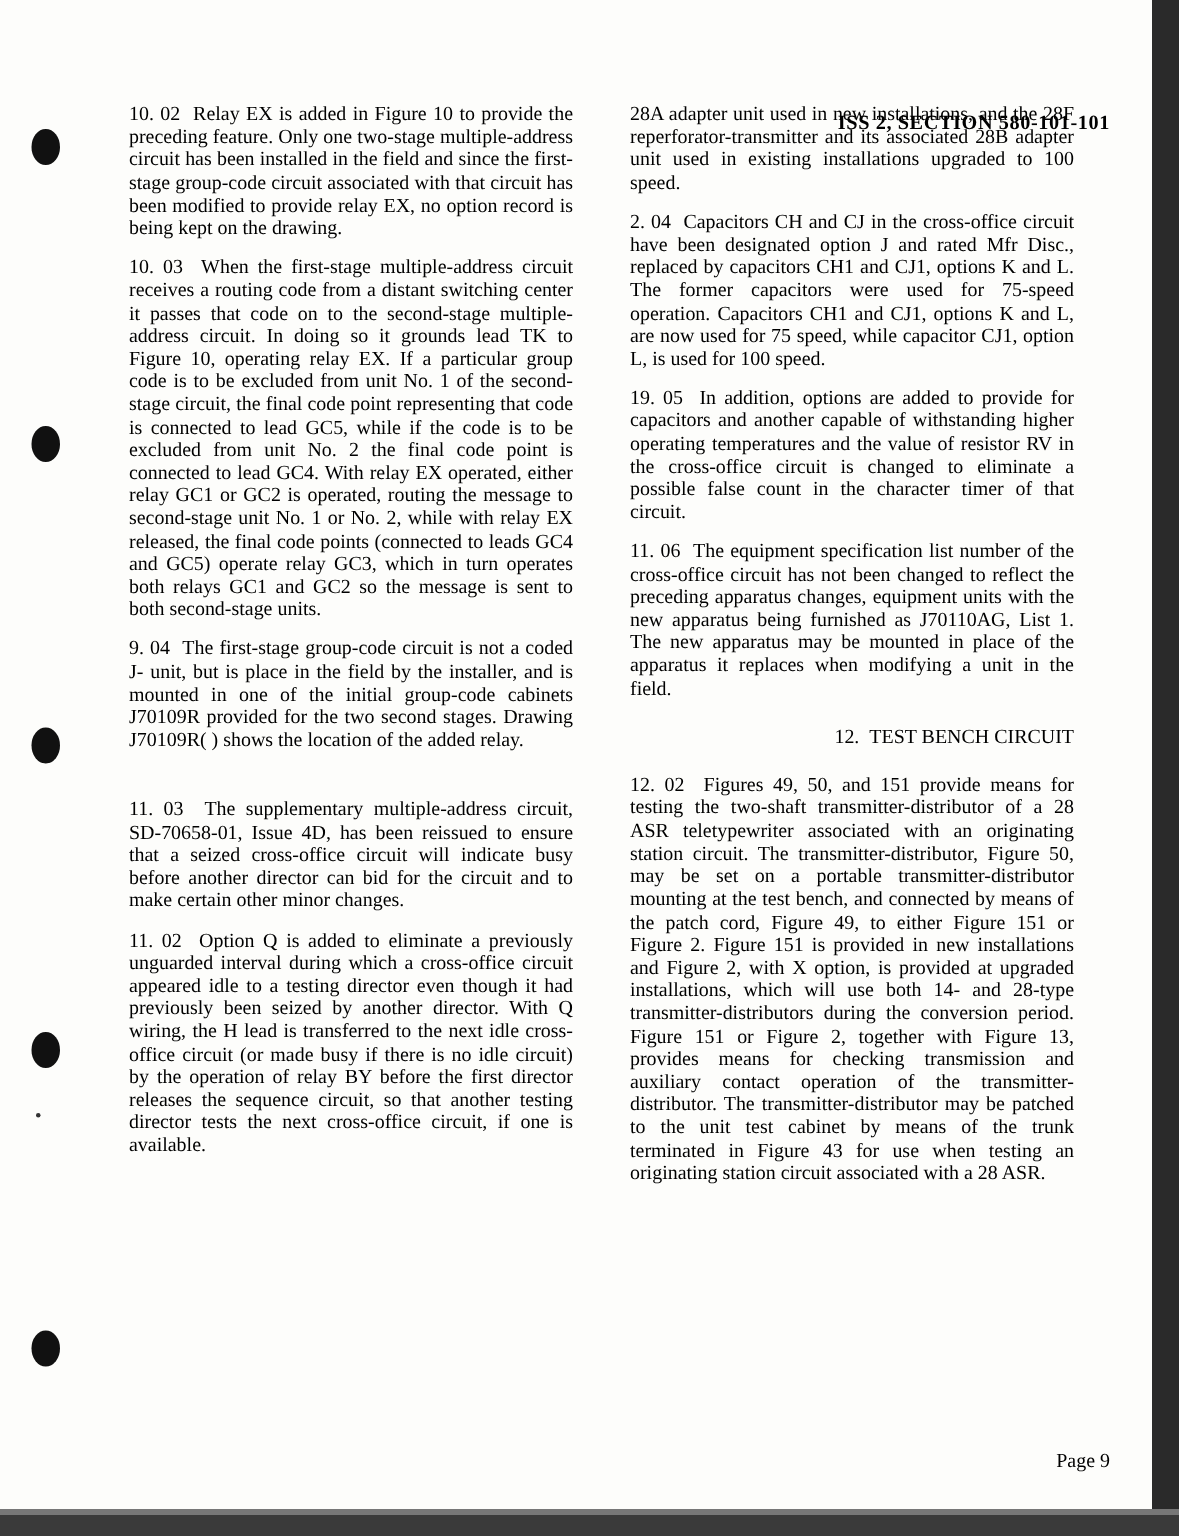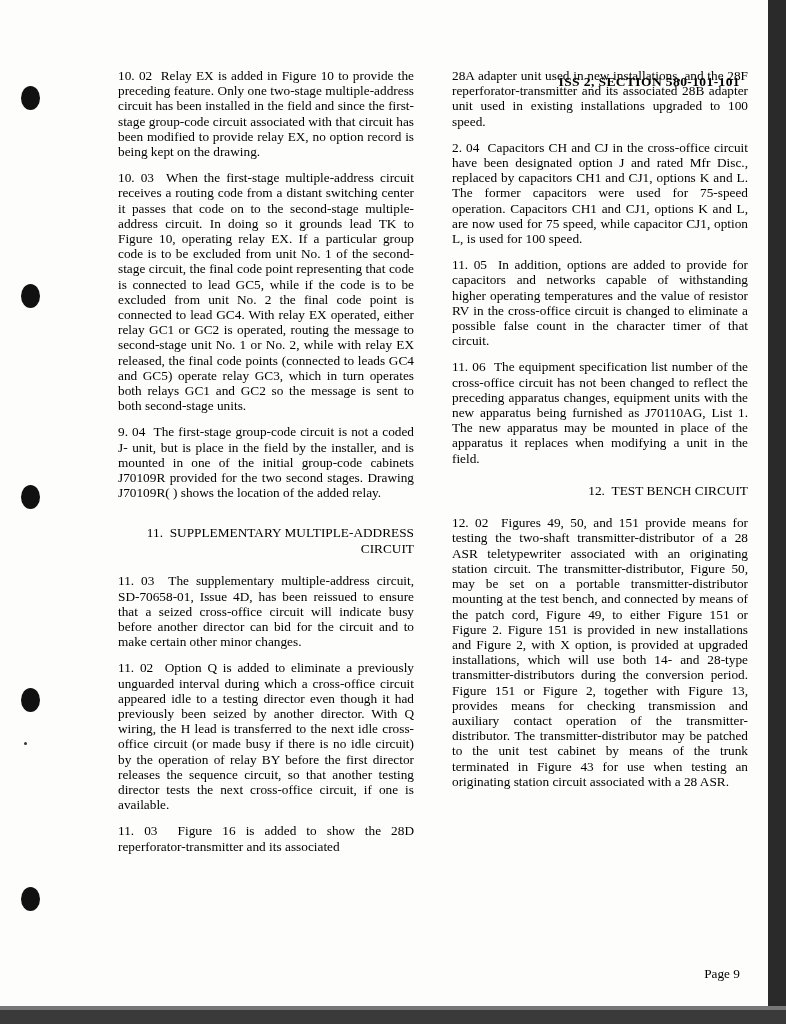--- a/index.html
+++ b/index.html
@@ -85,21 +85,20 @@
     margin-top: 38px;
   }
 
   .columns {
     position: absolute;
     left: 86px;
     top: 68px;
     width: 630px;
     display: flex;
     gap: 38px;
-    margin-left: 32px;
   }
   .col {
     width: 296px;
   }
 
   .para {
     margin: 0 0 11px 0;
     font-size: 13.3px;
     line-height: 15.2px;
     text-align: justify;
@@ -151,52 +150,46 @@
       <p class="para">
         <span>10. 03</span>&nbsp;&nbsp;<span>When the first-stage multiple-address circuit receives a routing code from a distant switching center it passes that code on to the second-stage multiple-address circuit. In doing so it grounds lead TK to Figure 10, operating relay EX. If a particular group code is to be excluded from unit No. 1 of the second-stage circuit, the final code point representing that code is connected to lead GC5, while if the code is to be excluded from unit No. 2 the final code point is connected to lead GC4. With relay EX operated, either relay GC1 or GC2 is operated, routing the message to second-stage unit No. 1 or No. 2, while with relay EX released, the final code points (connected to leads GC4 and GC5) operate relay GC3, which in turn operates both relays GC1 and GC2 so the message is sent to both second-stage units.</span>
       </p>
 
       <p class="para">
         <span>9. 04</span>&nbsp;&nbsp;<span>The first-stage group-code circuit is not a coded J- unit, but is place in the field by the installer, and is mounted in one of the initial group-code cabinets J70109R provided for the two second stages. Drawing J70109R( ) shows the location of the added relay.</span>
       </p>
 
       <div class="spacer-m"></div>
 
-      <p class="seclabel">
-        <span>11.</span>&nbsp;&nbsp;<span>SUPPLEMENTARY MULTIPLE-ADDRESS CIRCUIT</span>
-      </p>
 
       <div class="spacer-s"></div>
 
       <p class="para">
         <span>11. 03</span>&nbsp;&nbsp;<span>The supplementary multiple-address circuit, SD-70658-01, Issue 4D, has been reissued to ensure that a seized cross-office circuit will indicate busy before another director can bid for the circuit and to make certain other minor changes.</span>
       </p>
 
       <p class="para">
         <span>11. 02</span>&nbsp;&nbsp;<span>Option Q is added to eliminate a previously unguarded interval during which a cross-office circuit appeared idle to a testing director even though it had previously been seized by another director. With Q wiring, the H lead is transferred to the next idle cross-office circuit (or made busy if there is no idle circuit) by the operation of relay BY before the first director releases the sequence circuit, so that another testing director tests the next cross-office circuit, if one is available.</span>
       </p>
 
-      <p class="para">
-        <span>11. 03</span>&nbsp;&nbsp;<span>Figure 16 is added to show the 28D reperforator-transmitter and its associated</span>
-      </p>
 
     </div>
 
     <div class="col">
 
       <p class="para">
         <span>28A adapter unit used in new installations, and the 28F reperforator-transmitter and its associated 28B adapter unit used in existing installations upgraded to 100 speed.</span>
       </p>
 
       <p class="para">
         <span>2. 04</span>&nbsp;&nbsp;<span>Capacitors CH and CJ in the cross-office circuit have been designated option J and rated Mfr Disc., replaced by capacitors CH1 and CJ1, options K and L. The former capacitors were used for 75-speed operation. Capacitors CH1 and CJ1, options K and L, are now used for 75 speed, while capacitor CJ1, option L, is used for 100 speed.</span>
       </p>
 
       <p class="para">
-        <span>11. 05</span>&nbsp;&nbsp;<span>In addition, options are added to provide for capacitors and networks capable of withstanding higher operating temperatures and the value of resistor RV in the cross-office circuit is changed to eliminate a possible false count in the character timer of that circuit.</span>
+        <span>19. 05</span>&nbsp;&nbsp;<span>In addition, options are added to provide for capacitors and another capable of withstanding higher operating temperatures and the value of resistor RV in the cross-office circuit is changed to eliminate a possible false count in the character timer of that circuit.</span>
       </p>
 
       <p class="para">
         <span>11. 06</span>&nbsp;&nbsp;<span>The equipment specification list number of the cross-office circuit has not been changed to reflect the preceding apparatus changes, equipment units with the new apparatus being furnished as J70110AG, List 1. The new apparatus may be mounted in place of the apparatus it replaces when modifying a unit in the field.</span>
       </p>
 
       <div class="spacer-s"></div>
 
       <p class="seclabel">
         <span>12.</span>&nbsp;&nbsp;<span>TEST BENCH CIRCUIT</span>

